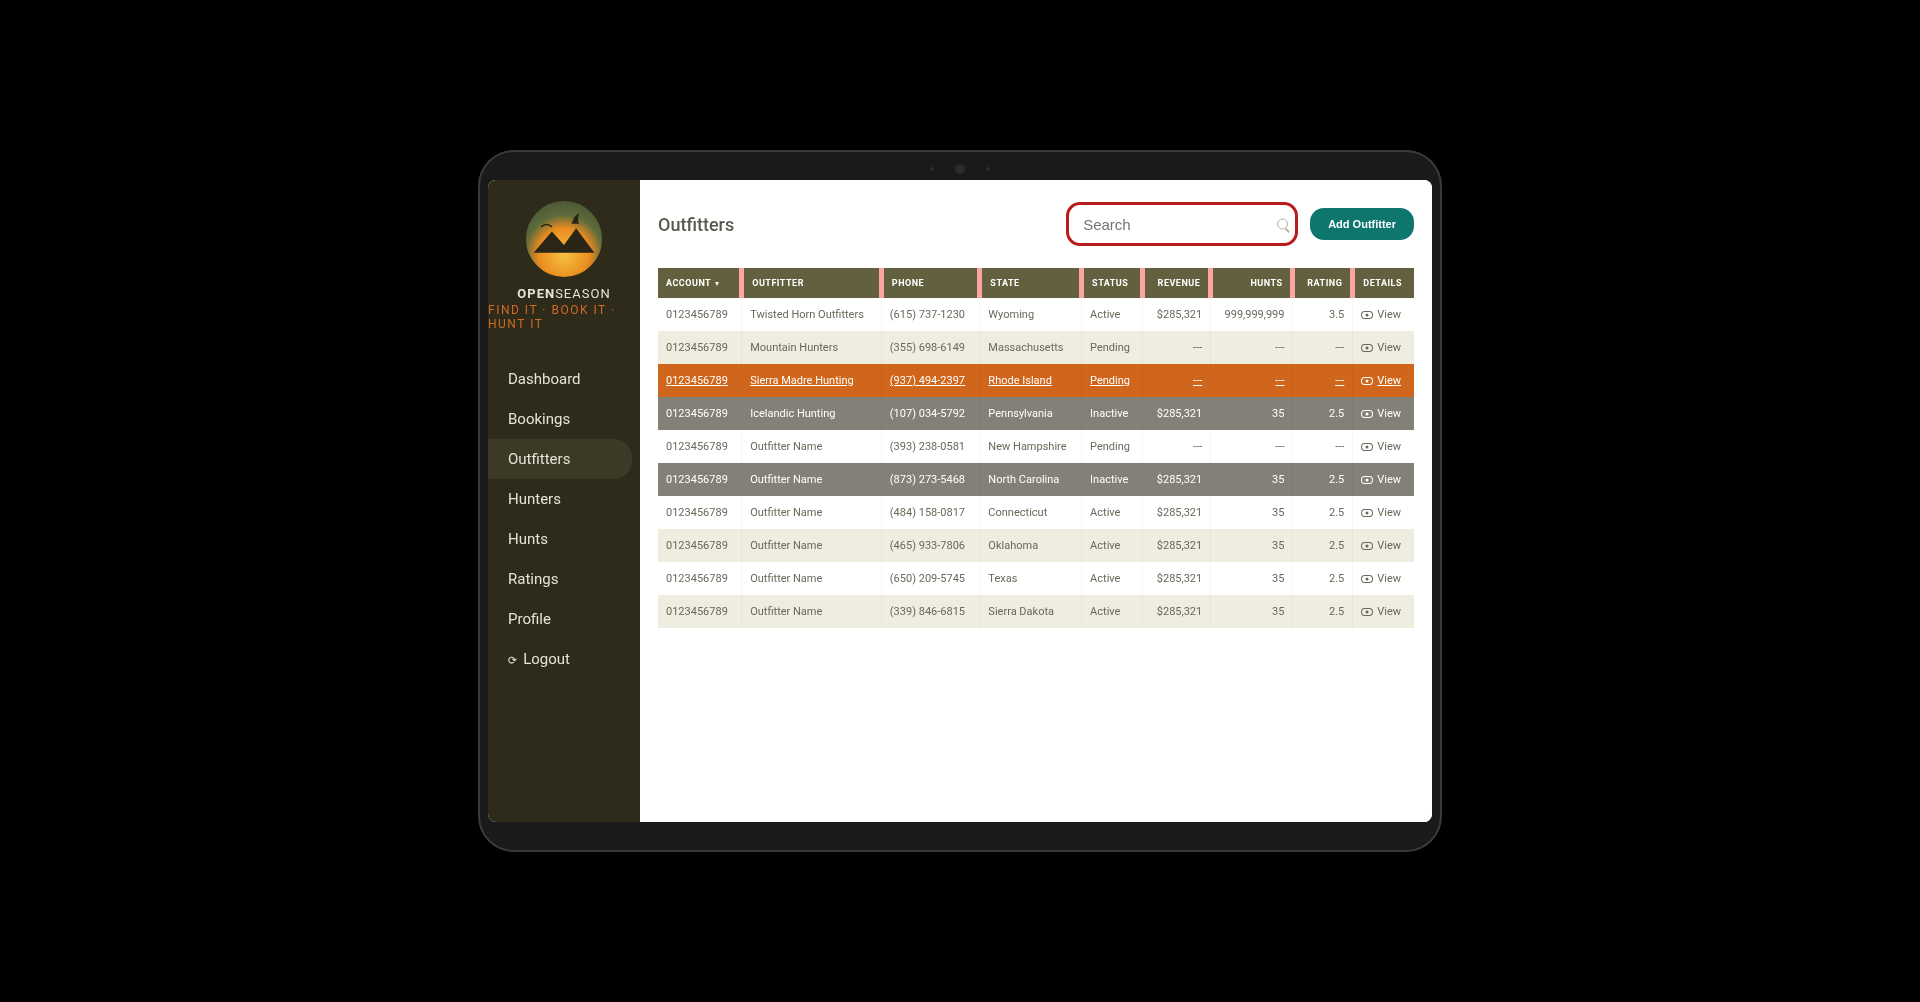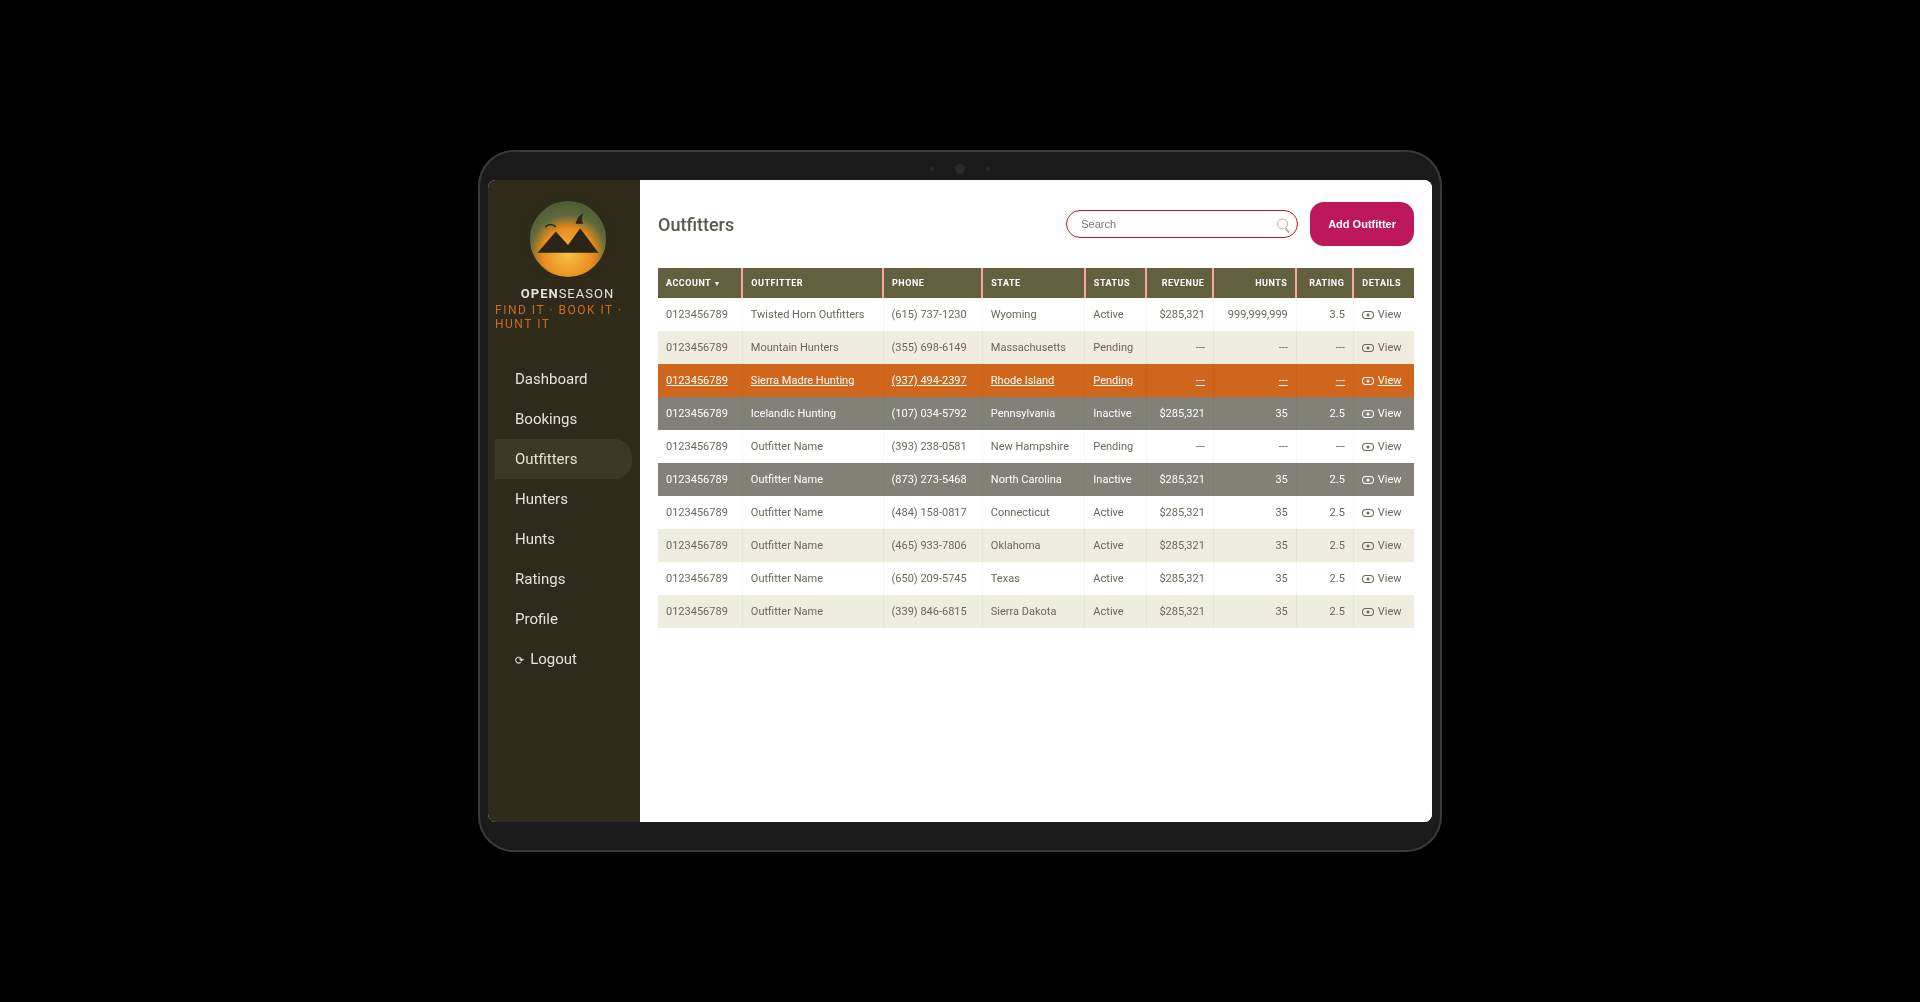--- a/index.html
+++ b/index.html
@@ -41,21 +41,20 @@
 }
 
 
 .sidebar {
   width: 152px;
   background: #2e2b1b;
   color: #e7e3d4;
   display: flex;
   flex-direction: column;
   padding-top: 16px;
-  padding-left: 7px;
 }
 .logo-box {
   display: flex;
   flex-direction: column;
   align-items: center;
   margin-bottom: 28px;
 }
 .logo-circle {
   width: 86px; height: 86px;
   border-radius: 50%;
@@ -116,66 +115,66 @@
   color: #58584f;
   font-weight: 500;
   flex: 1;
 }
 .search {
   position: relative;
   width: 232px;
 }
 .search input {
   width: 100%;
-  height: 28px;
-  border: 1px solid #b91c1c;
+  height: 44px;
+  border: 3px solid #b91c1c;
   border-radius: 14px;
   padding: 0 30px 0 14px;
-  font-size: 11px;
+  font-size: 15px;
   color: #777;
   outline: none;
 }
 .search-icon {
   position: absolute;
   right: 10px; top: 50%; transform: translateY(-50%);
   width: 11px; height: 11px;
   border: 1.5px solid #b8b29c;
   border-radius: 50%;
 }
 .search-icon::after {
   content: "";
   position: absolute;
   width: 5px; height: 1.5px;
   background: #b8b29c;
   bottom: -2px; right: -3px;
   transform: rotate(45deg);
 }
 .add-btn {
-  height: 44px;
+  height: 32px;
   padding: 0 18px;
-  background: #be185d;
+  background: #0f766e;
   color: #fff;
   border: none;
   border-radius: 14px;
   font-size: 11px;
   font-weight: 600;
   cursor: pointer;
 }
 
 
 .table { width: 100%; border-collapse: collapse; font-size: 11px; }
 .table thead th {
   background: #62603f;
   color: #fff;
   text-align: left;
   font-size: 9px;
   letter-spacing: .5px;
   font-weight: 700;
   padding: 10px 8px;
-  border-right: 2px solid #fca5a5;
+  border-right: 5px solid #fca5a5;
   text-transform: uppercase;
 }
 .table thead th:last-child { border-right: none; }
 .table thead th.r { text-align: right; }
 .sort-caret::after { content: " ▼"; font-size: 7px; opacity: .9; }
 .table tbody tr td {
   padding: 10px 8px;
   color: #6b675a;
   border-right: 1px solid rgba(0,0,0,.03);
 }

